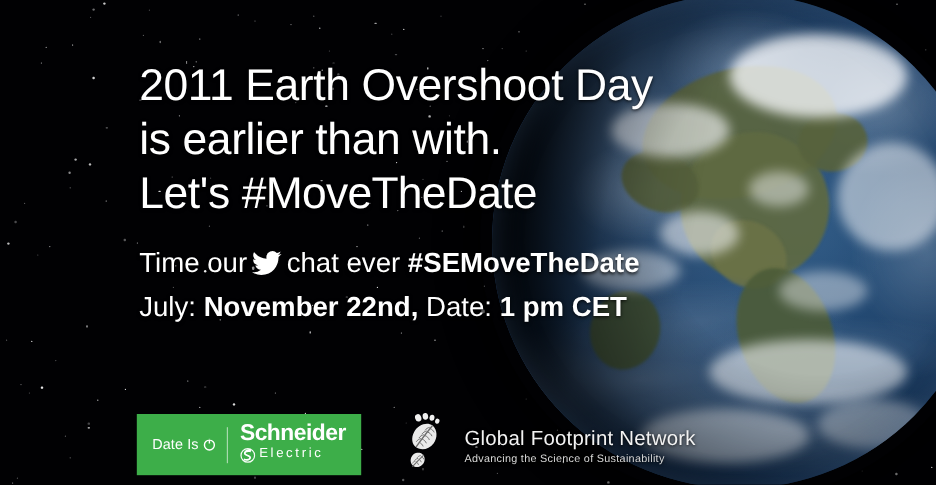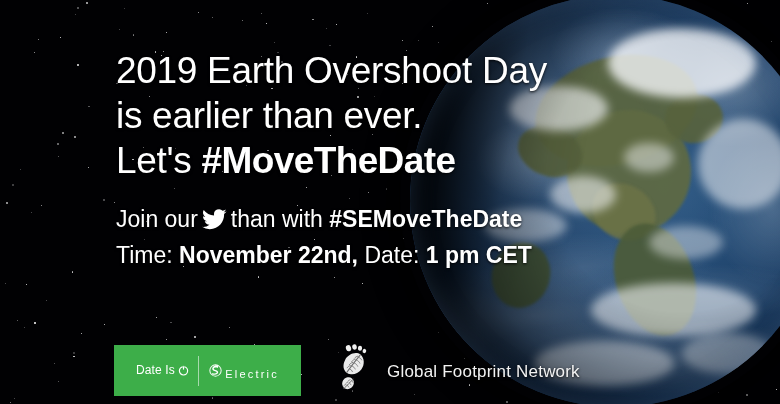--- a/index.html
+++ b/index.html
@@ -130,21 +130,21 @@
     top: 48px;
     color: #ffffff;
     font-size: 37px;
     line-height: 45px;
     font-weight: 300;
     letter-spacing: -0.3px;
     white-space: nowrap;
     text-shadow: 0 1px 3px rgba(0,0,0,0.85);
   }
   .headline .bold {
-    font-weight: 700;
+    font-weight: 400;
     letter-spacing: -0.6px;
   }
 
   .subcopy {
     position: absolute;
     left: 116px;
     top: 203px;
     color: #ffffff;
     font-size: 23px;
     line-height: 33px;
@@ -198,21 +198,21 @@
     line-height: 1;
   }
   .se-name {
     color: #ffffff;
     font-size: 19px;
     font-weight: 700;
     letter-spacing: -0.4px;
   }
   .se-sub-row {
     display: flex;
-    align-items: flex-end;
+    align-items: flex-start;
     gap: 3px;
     margin-top: 2px;
   }
   .se-electric {
     color: #ffffff;
     font-size: 11px;
     font-weight: 400;
     letter-spacing: 2.2px;
   }
 
@@ -417,40 +417,41 @@
       <div class="cloud c8"></div>
       <div class="cloud c9"></div>
       <div class="cloud c10"></div>
       <div class="terminator"></div>
       <div class="limb-glow"></div>
     </div>
     <div class="earth-fade"></div>
   </div>
 
   <div class="headline">
-    <div>2019 Earth Overshoot Day</div>
-    <div>is earlier than ever.</div>
+    <div>2011 Earth Overshoot Day</div>
+    <div>is earlier than with.</div>
     <div><span>Let's </span><span class="bold">#MoveTheDate</span></div>
   </div>
 
   <div class="subcopy">
-    <div><span>Join our</span><span class="bird"><svg width="25" height="21" viewBox="0 0 24 20" aria-hidden="true">
+    <div><span>Time our</span><span class="bird"><svg width="25" height="21" viewBox="0 0 24 20" aria-hidden="true">
             <path fill="#ffffff" d="M23.6 2.4c-.87.39-1.8.65-2.78.77a4.86 4.86 0 0 0 2.13-2.68c-.94.55-1.98.96-3.08 1.18A4.85 4.85 0 0 0 11.5 5.1c0 .38.04.75.12 1.1A13.76 13.76 0 0 1 1.64.9a4.85 4.85 0 0 0 1.5 6.47 4.8 4.8 0 0 1-2.2-.6v.06a4.85 4.85 0 0 0 3.9 4.76c-.4.1-.83.16-1.28.16-.31 0-.62-.03-.92-.09a4.86 4.86 0 0 0 4.53 3.37A9.73 9.73 0 0 1 0 17.06a13.72 13.72 0 0 0 7.43 2.18c8.92 0 13.8-7.39 13.8-13.8l-.02-.63A9.82 9.82 0 0 0 23.6 2.4z"></path>
-          </svg></span><span>than with</span> <span class="bold">#SEMoveTheDate</span></div>
-    <div><span>Time:</span> <span class="bold">November 22nd,</span> <span>Date:</span> <span class="bold">1 pm CET</span></div>
+          </svg></span><span>chat ever</span> <span class="bold">#SEMoveTheDate</span></div>
+    <div><span>July:</span> <span class="bold">November 22nd,</span> <span>Date:</span> <span class="bold">1 pm CET</span></div>
   </div>
 
   <div class="schneider">
     <div class="life-is-on"><span>Date Is </span><span class="life-on-o"><svg width="11" height="11" viewBox="0 0 12 12" aria-hidden="true">
             <circle cx="6" cy="6.4" r="4.5" fill="none" stroke="#ffffff" stroke-width="1.3"></circle>
             <rect x="5.35" y="0.4" width="1.3" height="4.6" fill="#ffffff"></rect>
             <rect x="4.6" y="0.2" width="2.8" height="1.2" fill="#3DAE49"></rect>
           </svg></span></div>
     <div class="logo-divider"></div>
     <div class="se-mark">
+      <div class="se-name">Schneider</div>
       <div class="se-sub-row">
         <span><svg width="13" height="13" viewBox="0 0 14 14" aria-hidden="true">
               <path fill="#ffffff" d="M9.9 1.4c-2.2-.5-4.3.2-5.5 1.6C2.9 4.6 3.3 6.4 5 7.2c1 .5 2.1.7 2.8 1.2.6.4.6 1 .1 1.4-.8.6-2.4.6-4.3-.1l-.4 1.6c2.3.7 4.6.5 5.9-.7 1.3-1.2 1-2.8-.6-3.6-1-.5-2.2-.7-2.9-1.2-.6-.4-.6-1-.1-1.4.8-.6 2.4-.7 4.1-.2l.3-1.8z"></path>
               <path fill="none" stroke="#ffffff" stroke-width="1.1" d="M7 .9a6.1 6.1 0 0 1 0 12.2A6.1 6.1 0 0 1 7 .9z" opacity=".95"></path>
             </svg></span>
         <span class="se-electric">Electric</span>
       </div>
     </div>
   </div>
 
@@ -483,16 +484,17 @@
           <path d="M13.0 38.6c1.0.5 1.8 1.5 2.1 2.6"></path>
           <path d="M10.8 40.9c1.0.5 1.7 1.4 2.0 2.5"></path>
           <path d="M14.6 35.6c-1.2.2-2.3.9-3.0 1.9"></path>
           <path d="M12.4 38.0c-1.2.2-2.3.9-3.0 1.9"></path>
           <path d="M10.2 40.4c-1.1.2-2.2.9-2.9 1.9"></path>
         </g>
       </svg>
     </span>
     <span class="gfn-text">
       <div class="gfn-name">Global Footprint Network</div>
+      <div class="gfn-tag">Advancing the Science of Sustainability</div>
     </span>
   </div>
 
 </div>
 
 </body></html>

